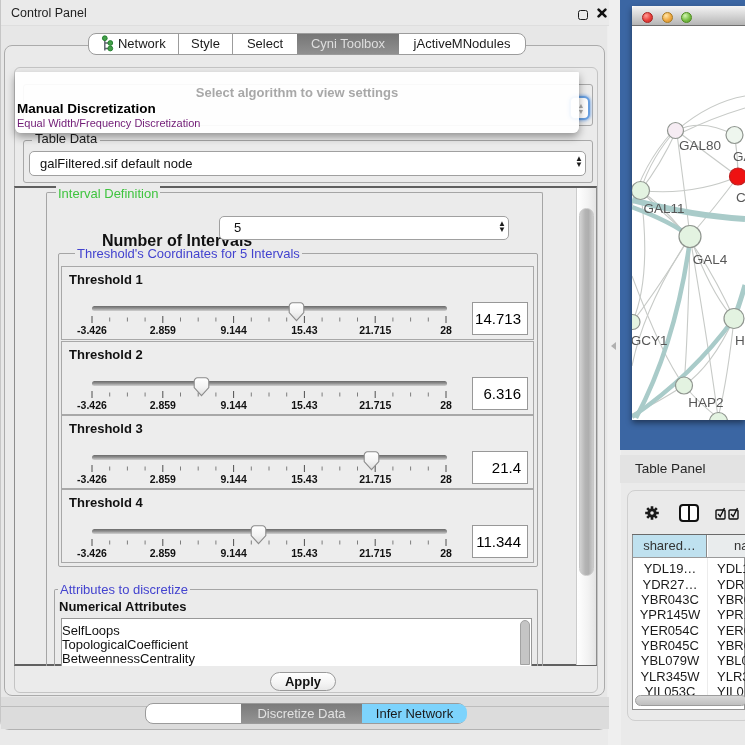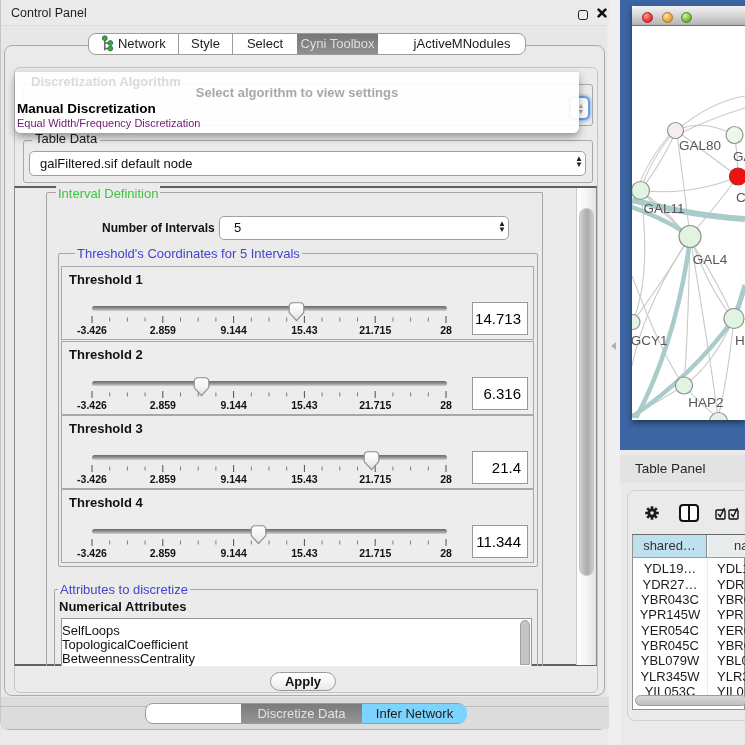--- a/index.html
+++ b/index.html
@@ -82,37 +82,37 @@
     <div class="seg" style="left:0;width:89px;"><svg width="13" height="17" viewBox="0 0 13 17" style="vertical-align:-4px;">
           <path d="M3.8 4 V15.5 M3.8 8 H8.6 M3.8 13.5 H8.6" stroke="#5c616c" stroke-width="1.4" fill="none"></path>
           <circle cx="3.8" cy="3.2" r="2.4" fill="#44a049" stroke="#1e7c2a" stroke-width="0.9"></circle>
           <circle cx="9.3" cy="8" r="2.4" fill="#44a049" stroke="#1e7c2a" stroke-width="0.9"></circle>
           <circle cx="9.3" cy="13.5" r="2.4" fill="#44a049" stroke="#1e7c2a" stroke-width="0.9"></circle>
         </svg> Network</div>
     <div class="div" style="left:89px;"></div>
     <div class="seg" style="left:90px;width:53px;">Style</div>
     <div class="div" style="left:143px;"></div>
     <div class="seg" style="left:144px;width:64px;">Select</div>
-    <div class="seg sel" style="left:208px;width:81px;">Cyni Toolbox</div>
+    <div class="seg sel" style="left:208px;width:102px;">Cyni Toolbox</div>
     <div class="seg" style="left:310px;width:126px;border-radius:0 8px 8px 0;">jActiveMNodules</div>
   </div>
 
   <div class="tgroup" style="left:22px;top:84px;width:570px;height:42px;"></div>
   <div style="position:absolute;left:568px;top:96px;width:21px;height:24px;background:#fff;border:2.5px solid #689fe0;border-radius:6px;box-shadow:0 0 3px 1px #8fb4e4;"></div>
   <div class="updown" style="left:575px;top:103px;color:#aaa;font-size:7px;">▲<br>▼</div>
 
   <div class="tgroup" style="left:22px;top:140px;width:570px;height:43px;"></div>
   <div style="position:absolute;left:31px;top:131px;font-size:13px;color:#1c1c1c;background:#ebebeb;padding:0 3px;">Table Data</div>
   <div id="combogal">galFiltered.sif default node</div>
   <div class="updown" style="left:573px;top:156px;">▲<br>▼</div>
 
   <div id="spane"></div>
   <div id="ginterval"></div>
   <div style="position:absolute;left:55px;top:186px;font-size:13px;color:#3fc43f;background:#ebebeb;padding:0 2px;">Interval Definition</div>
-  <div class="lblbold" style="left:101px;top:221px;font-size:12px;">Number of Intervals</div>
+  <div class="lblbold" style="left:101px;top:232px;font-size:16px;">Number of Intervals</div>
   <div id="combo5">5</div>
   <div class="updown" style="left:496px;top:221px;">▲<br>▼</div>
   <div id="gthresh"></div>
   <div style="position:absolute;left:74px;top:246px;font-size:13px;color:#4343cf;background:#ebebeb;padding:0 2px;">Threshold's Coordinates for 5 Intervals</div>
 
 <div class="tbox" style="top:266px;padding-left:44px;">
   <div class="btitle">Threshold 1</div>
   <div class="track"></div>
   <svg class="ticks" width="473" height="8" viewBox="0 0 473 8">
     <path d="M47.7 1.5V5.5M65.4 1.5V5.5M83.1 1.5V5.5M118.5 1.5V5.5M136.2 1.5V5.5M153.9 1.5V5.5M189.3 1.5V5.5M207.0 1.5V5.5M224.7 1.5V5.5M260.1 1.5V5.5M277.8 1.5V5.5M295.5 1.5V5.5M330.9 1.5V5.5M348.6 1.5V5.5M366.3 1.5V5.5" stroke="#7d7d7d" stroke-width="1" fill="none"></path>
@@ -228,21 +228,20 @@
   <div id="applybtn">Apply</div>
   <div id="botband"></div>
   <div id="botline"></div>
   <div id="bottabs">
     <div class="seg" style="left:0;width:95px;border-radius:8px 0 0 8px;background:#fff;margin-top:41px;">Impute Data</div>
     <div class="seg sel" style="left:95px;width:121px;">Discretize Data</div>
     <div class="seg" style="left:216px;width:105px;border-radius:0 8px 8px 0;background:#7dd3fc;">Infer Network</div>
   </div>
 
   <div id="popup">
-    <div style="position:absolute;left:16px;top:2px;font-size:13px;font-weight:bold;color:#dadada;">Discretization Algorithm</div>
     <div style="position:absolute;left:0;top:13px;width:564px;text-align:center;font-size:13px;font-weight:bold;color:#a8a8a8;">Select algorithm to view settings</div>
     <div style="position:absolute;left:2px;top:29px;font-size:13.5px;font-weight:bold;color:#000;">Manual Discretization</div>
     <div style="position:absolute;left:2px;top:45px;font-size:11px;color:#701a75;">Equal Width/Frequency Discretization</div>
   </div>
 </div>
 
 <div style="position:absolute;left:611px;top:342px;width:0;height:0;border-top:4px solid transparent;border-bottom:4px solid transparent;border-right:5px solid #b0b0b0;"></div>
 
 <div id="bluewin"></div>
 <div id="macwin">

